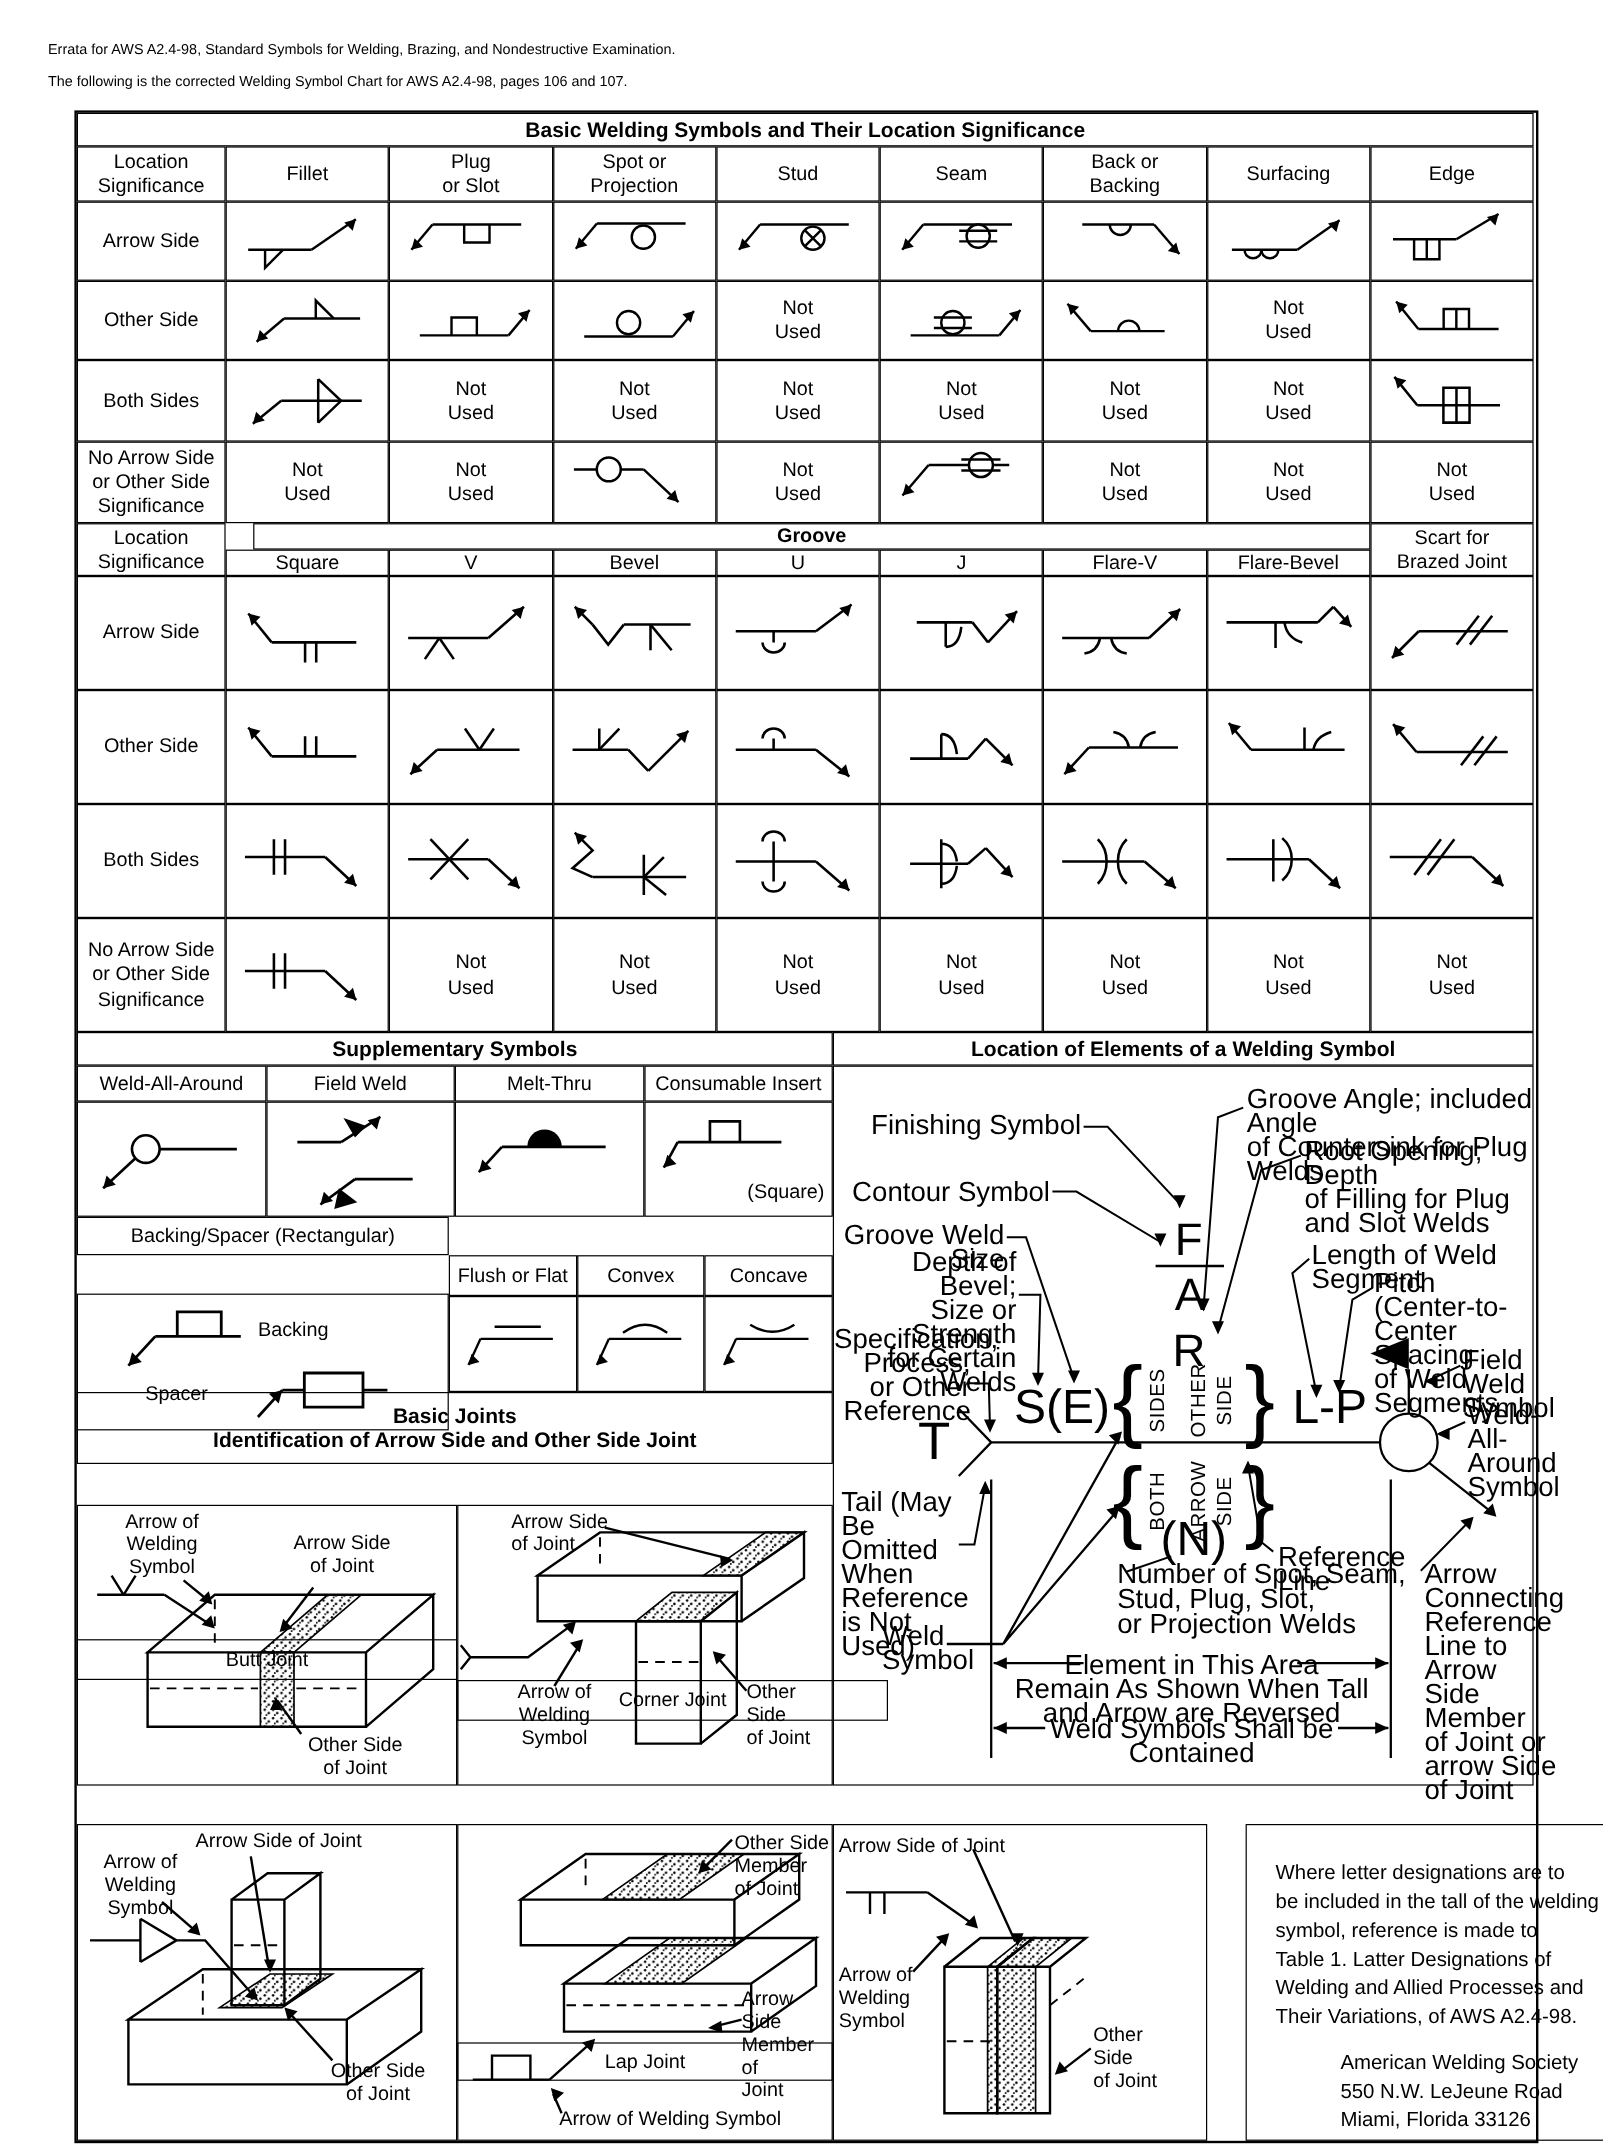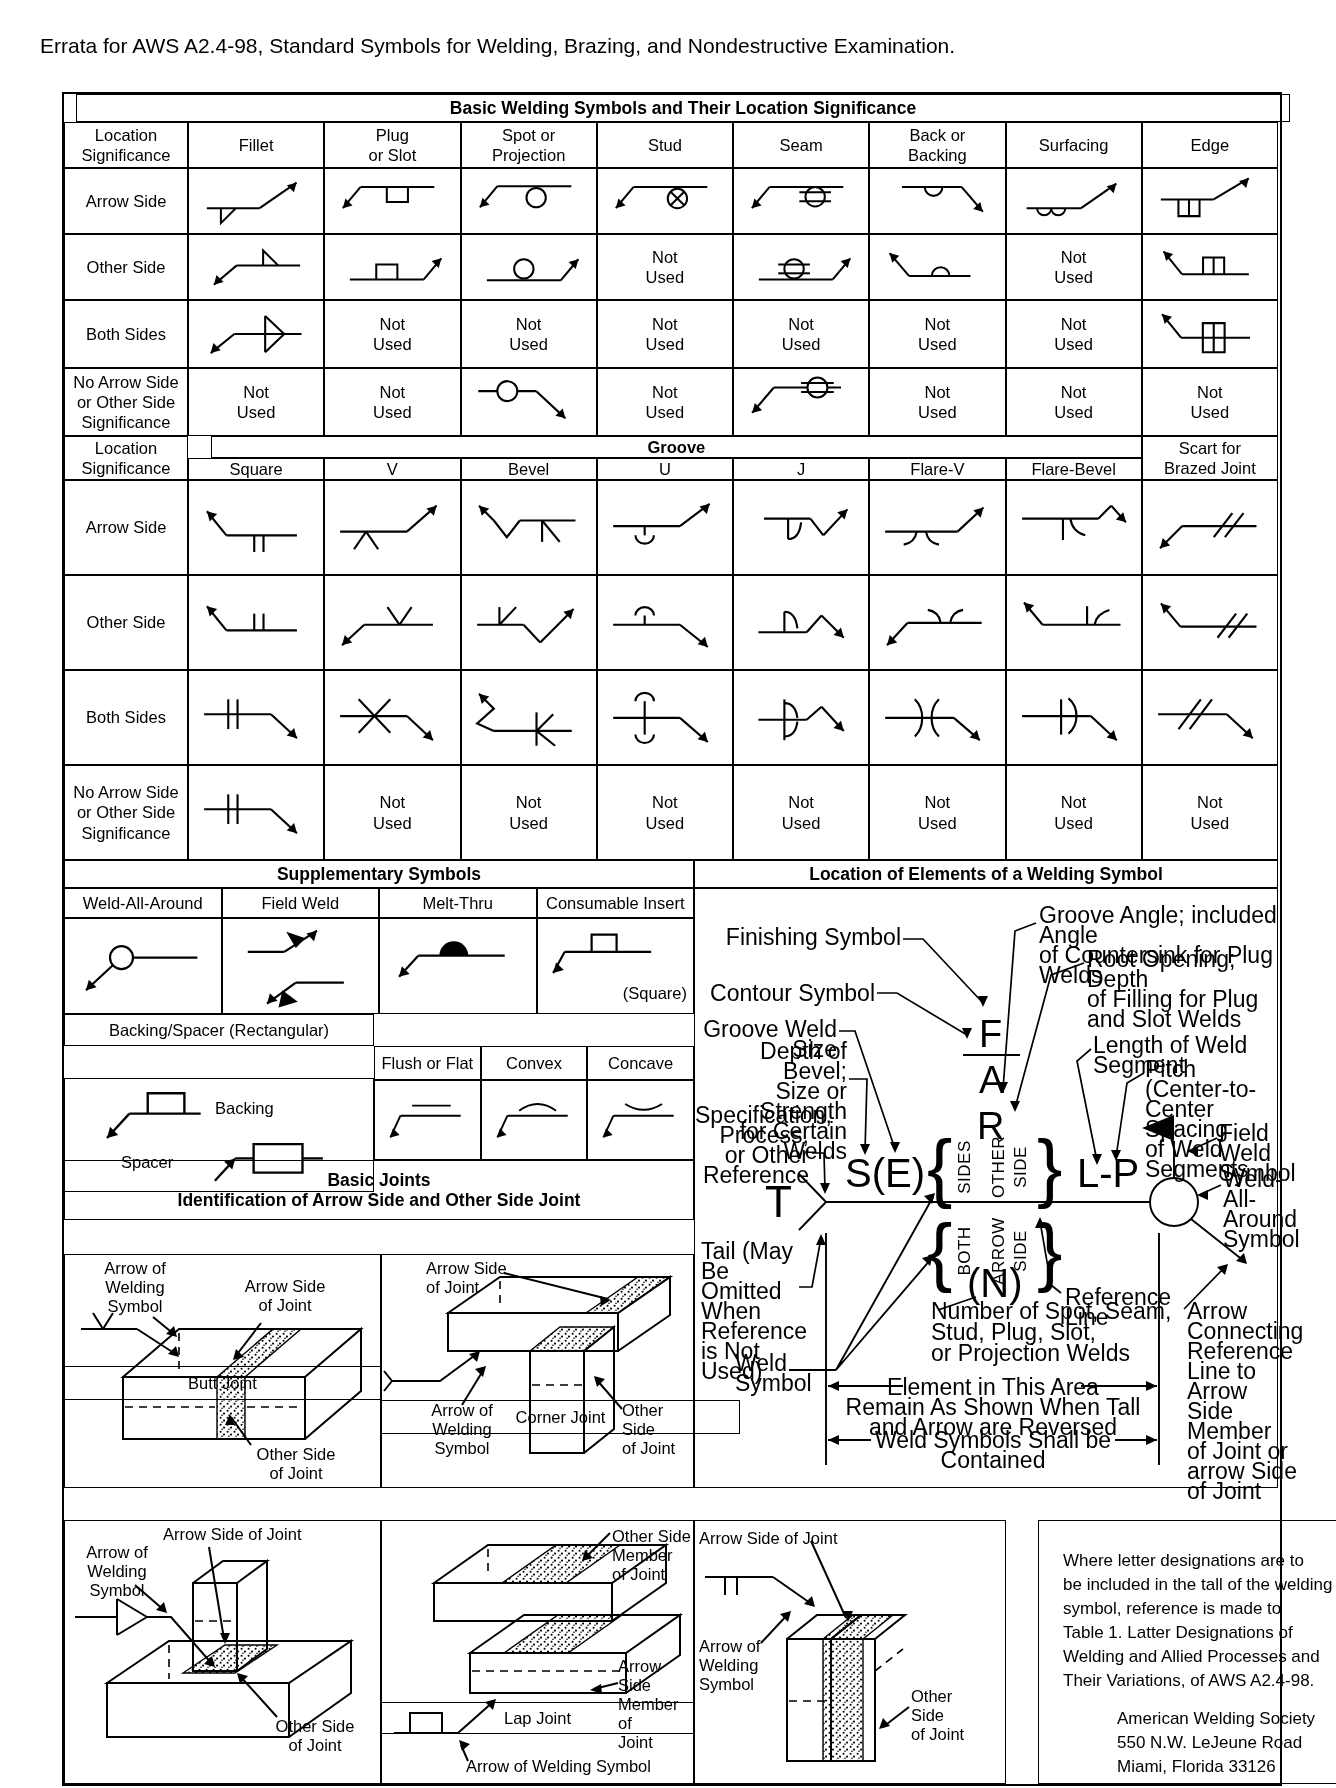--- a/index.html
+++ b/index.html
@@ -1,18 +1,18 @@
 <!DOCTYPE html>
 <html><head>
 <meta charset="utf-8">
 <style>
 html,body{margin:0;padding:0;background:#fff}
 .page{position:relative;width:1336px;height:1788px;background:#fff;font-family:"Liberation Sans",sans-serif;color:#000;overflow:hidden}
 .abs{position:absolute}
-.hdr{position:absolute;left:40px;font-size:21px;white-space:nowrap}
+.hdr{position:absolute;left:40px;font-size:12px;white-space:nowrap}
 .box{position:absolute;left:62px;top:92px;width:1216px;height:1690px;border:2px solid #000}
 .title{font-weight:bold;font-size:17.5px;text-align:center;line-height:1.16;display:flex;align-items:center;justify-content:center;white-space:pre-line}
 .bd{border:1px solid #000;box-sizing:border-box}
 .grid{display:grid;position:absolute}
 .gc{border:1px solid #000;display:flex;align-items:center;justify-content:center;position:relative;box-sizing:border-box;overflow:hidden}
 .cellt{font-size:16.5px;text-align:center;white-space:pre-line;line-height:1.22}
 .symsvg{width:94%;height:88%}
 .st{fill:none;stroke:#000;stroke-width:2.3}
 .ci{fill:#fff;stroke:#000;stroke-width:2.3}
 .fl{fill:#000;stroke:none}
@@ -24,24 +24,25 @@
 .lt{position:absolute;font-weight:400}
 .rv{position:absolute;transform:translate(-50%,-50%) rotate(-90deg);font-size:17px;white-space:nowrap;letter-spacing:.5px}
 .brace{position:absolute;font-size:76px;line-height:76px;font-weight:400}
 .tr{text-align:right}.tc{text-align:center}
 </style>
 </head>
 <body>
 
 <div class="page">
   <div class="hdr" style="top:34px">Errata for AWS A2.4-98, Standard Symbols for Welding, Brazing, and Nondestructive Examination.</div>
+  <div class="hdr" style="top:61px">The following is the corrected Welding Symbol Chart for AWS A2.4-98, pages 106 and 107.</div>
 
   <div class="box">
 
-    <div class="abs title bd" style="left:12px;top:0;width:1214px;height:28px">Basic Welding Symbols and Their Location Significance</div>
+    <div class="abs title bd" style="left:0;top:0;width:1214px;height:28px">Basic Welding Symbols and Their Location Significance</div>
     <div id="basicGrid" class="grid" style="left:0;top:28px;width:1214px;grid-template-columns:124px repeat(8,1fr);grid-template-rows:46px 66px 66px 68px 68px">
         <div class="gc">
           <span class="cellt">Location
 Significance</span>
         </div>
         <div class="gc">
           <span class="cellt">Fillet</span>
         </div>
         <div class="gc">
           <span class="cellt">Plug

